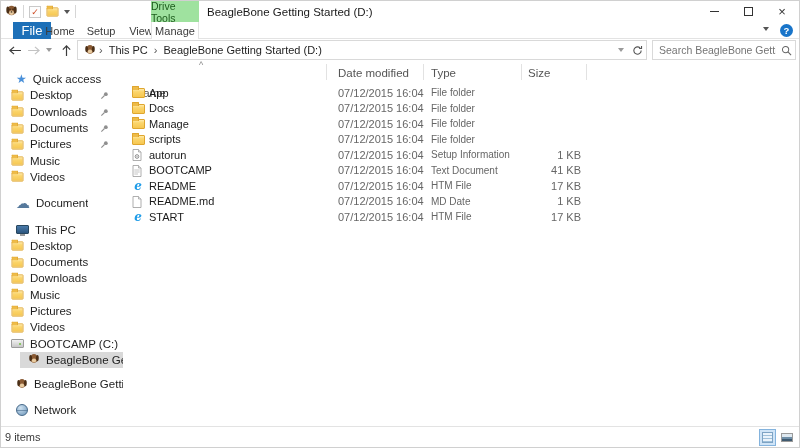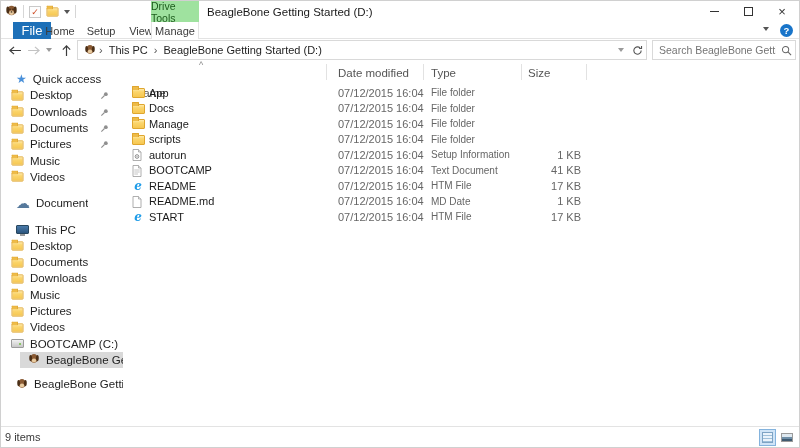--- a/index.html
+++ b/index.html
@@ -338,20 +338,24 @@
             <ellipse cx="6.5" cy="6" rx="4.3" ry="4.8" fill="#8a5a33"></ellipse>
             <ellipse cx="2.8" cy="5.5" rx="1.5" ry="3.4" fill="#4a2f17"></ellipse>
             <ellipse cx="10.2" cy="5.5" rx="1.5" ry="3.4" fill="#4a2f17"></ellipse>
             <ellipse cx="6.5" cy="8.2" rx="2.4" ry="2.2" fill="#e8cba0"></ellipse>
           </svg>
         </span>
         <span class="sb-label">BeagleBone Getting S</span>
       </div>
 
       <div class="sb-gap"></div>
+      <div class="sb-item lvl1">
+        <span class="ic ic-net"></span>
+        <span class="sb-label">Network</span>
+      </div>
     </div>
 
     <div class="filelist">
       <div class="fl-header">
         <span class="fl-sort">^</span>
         <span class="fl-h-name">Name</span>
         <span class="fl-h-date">Date modified</span>
         <span class="fl-h-type">Type</span>
         <span class="fl-h-size">Size</span>
         <span class="fl-sep" style="left:203px;"></span>

